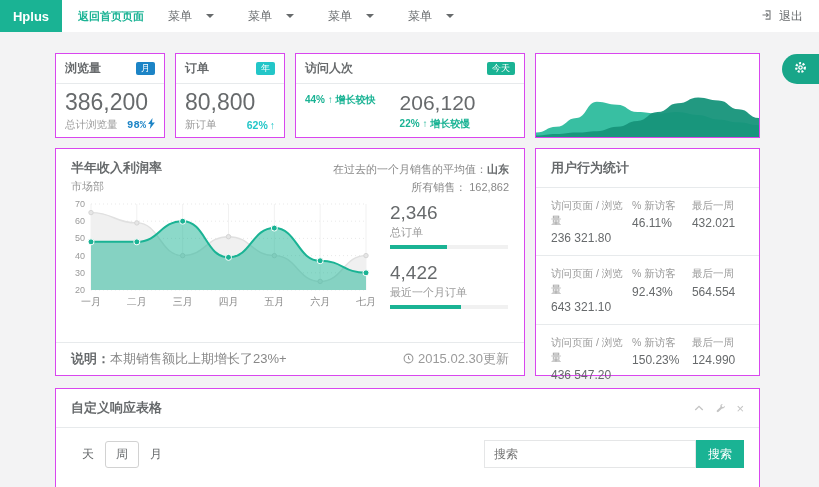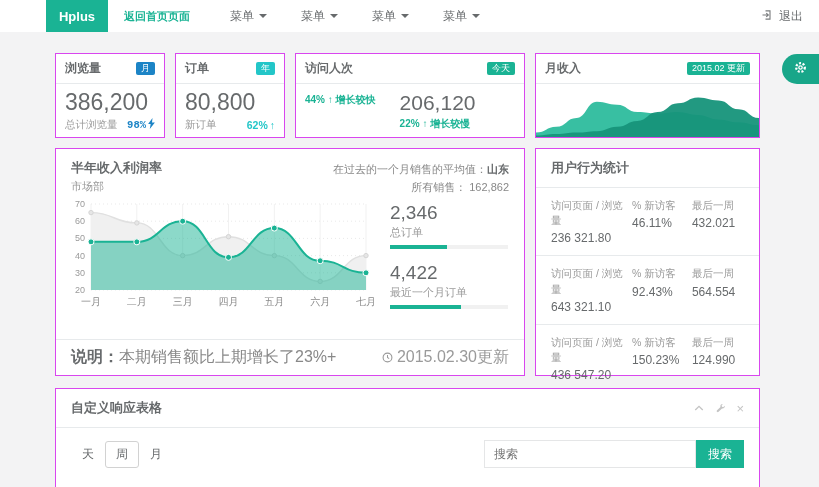--- a/index.html
+++ b/index.html
@@ -3,26 +3,26 @@
 <meta charset="utf-8">
 <style>
   * { box-sizing: border-box; margin: 0; padding: 0; }
   html, body {
     width: 819px; height: 487px; overflow: hidden;
     background: #f3f3f4;
     font-family: "Liberation Sans", "DejaVu Sans", sans-serif;
     color: #676a6c;
   }
   
-  .navbar { height: 32px; background: #fff; display: flex; align-items: stretch; padding-left: 46px; }
+  .navbar { height: 32px; background: #fff; display: flex; align-items: stretch; }
   .brand { width: 62px; background: #1ab394; color: #fff; font-size: 13px; font-weight: bold;
            display: flex; align-items: center; justify-content: center; }
   .nav-links { display: flex; align-items: center; padding-left: 16px; }
-  .home-link { color: #1ab394; font-size: 11px; font-weight: bold; margin-right: 40px; text-decoration: none; cursor: pointer; }
-  .menu-item { font-size: 12px; color: #676a6c; margin-right: 34px; display: flex; align-items: center; gap: 5px; cursor: pointer; }
+  .home-link { color: #1ab394; font-size: 11px; font-weight: bold; margin-right: 24px; text-decoration: none; cursor: pointer; }
+  .menu-item { font-size: 12px; color: #676a6c; margin-right: 34px; display: flex; align-items: center; gap: 14px; cursor: pointer; }
   .caret { width: 0; height: 0; border-left: 4px solid transparent; border-right: 4px solid transparent; border-top: 4px solid #676a6c; display: inline-block; }
   .logout { margin-left: auto; margin-right: 16px; font-size: 12px; color: #676a6c; display: flex; align-items: center; gap: 6px; cursor: pointer; }
   
   .wrapper { padding: 21px 59px 0 55px; }
   .row1 { display: flex; gap: 10px; height: 85px; }
   .row2 { display: flex; gap: 10px; margin-top: 10px; height: 228px; }
   .row3 { margin-top: 12px; }
   .panel, .card { background: #fff; border: 1px solid #d946ef; }
   
   .card { display: flex; flex-direction: column; }
@@ -52,21 +52,21 @@
   .pp-info { position: absolute; right: 15px; top: 11px; text-align: right; font-size: 11px; color: #888; line-height: 1.65; }
   .pp-info b { color: #676a6c; }
   .pp-body { flex: 1; display: flex; padding: 2px 8px 0 8px; }
   .chart-wrap { width: 312px; }
   .chart-wrap svg { width: 100%; height: 118px; }
   .side-stats { flex: 1; padding: 6px 8px 0 14px; }
   .ss-value { font-size: 19px; font-weight: 300; color: #676a6c; }
   .ss-label { font-size: 11px; color: #9a9a9a; margin: 1px 0 5px; }
   .progress { height: 4px; background: #f1f1f1; margin-bottom: 13px; }
   .progress-fill { height: 100%; background: #1ab394; width: 0; }
-  .pp-foot { border-top: 1px solid #e7eaec; display: flex; justify-content: space-between; align-items: center; padding: 7px 15px; font-size: 16px; color: #888; }
+  .pp-foot { border-top: 1px solid #e7eaec; display: flex; justify-content: space-between; align-items: center; padding: 7px 15px; font-size: 13px; color: #888; }
   .pp-foot .expl b { color: #676a6c; }
   .update-stamp { color: #9a9a9a; display: flex; align-items: center; gap: 4px; }
   
   .behavior-panel { flex: 1; display: flex; flex-direction: column; }
   .bp-head { padding: 10px 15px; border-bottom: 1px solid #e7eaec; font-size: 13px; font-weight: bold; }
   .bp-row { flex: 1; padding: 10px 15px; border-bottom: 1px solid #e7eaec; display: flex; }
   .bp-row:last-child { border-bottom: none; }
   .bp-col1 { width: 42%; } .bp-col2 { width: 31%; } .bp-col3 { width: 27%; }
   .bp-label { font-size: 10.5px; color: #9a9a9a; line-height: 1.45; }
   .bp-value { font-size: 12px; color: #676a6c; margin-top: 3px; }
@@ -194,24 +194,20 @@
               <b>22%</b>
               <span>↑</span>
               <b>增长较慢</b>
             </div>
           </div>
         </div>
       </div>
     </div>
 
     <div class="card card-income">
-      <div class="card-head">
-        <span class="card-title">月收入</span>
-        <span class="badge bg-green">2015.02 更新</span>
-      </div>
       <div class="card-body income-body">
         <svg preserveAspectRatio="none" viewBox="0 0 223 46">
             <path d="M0,41.7 C10.136363636363637,41.7 10.136363636363637,35.96666666666667 20.272727272727273,35.96666666666667 C30.40909090909091,35.96666666666667 30.40909090909091,27.366666666666667 40.54545454545455,27.366666666666667 C50.68181818181819,27.366666666666667 50.68181818181819,11.600000000000001 60.81818181818182,11.600000000000001 C70.95454545454545,11.600000000000001 70.95454545454545,14.466666666666665 81.0909090909091,14.466666666666665 C91.22727272727272,14.466666666666665 91.22727272727272,21.633333333333333 101.36363636363636,21.633333333333333 C111.5,21.633333333333333 111.5,23.066666666666666 121.63636363636364,23.066666666666666 C131.77272727272728,23.066666666666666 131.77272727272728,21.633333333333333 141.9090909090909,21.633333333333333 C152.04545454545456,21.633333333333333 152.04545454545456,24.5 162.1818181818182,24.5 C172.3181818181818,24.5 172.3181818181818,28.8 182.45454545454547,28.8 C192.5909090909091,28.8 192.5909090909091,31.666666666666664 202.72727272727272,31.666666666666664 C212.86363636363637,31.666666666666664 212.86363636363637,34.53333333333333 223,34.53333333333333 L223,46 L0,46 Z" fill="#2dbc9d" fill-opacity="0.95"></path>
             <path d="M0,44.56666666666667 C10.136363636363637,44.56666666666667 10.136363636363637,43.13333333333333 20.272727272727273,43.13333333333333 C30.40909090909091,43.13333333333333 30.40909090909091,41.7 40.54545454545455,41.7 C50.68181818181819,41.7 50.68181818181819,40.266666666666666 60.81818181818182,40.266666666666666 C70.95454545454545,40.266666666666666 70.95454545454545,35.96666666666667 81.0909090909091,35.96666666666667 C91.22727272727272,35.96666666666667 91.22727272727272,30.233333333333334 101.36363636363636,30.233333333333334 C111.5,30.233333333333334 111.5,21.633333333333333 121.63636363636364,21.633333333333333 C131.77272727272728,21.633333333333333 131.77272727272728,13.033333333333331 141.9090909090909,13.033333333333331 C152.04545454545456,13.033333333333331 152.04545454545456,7.299999999999997 162.1818181818182,7.299999999999997 C172.3181818181818,7.299999999999997 172.3181818181818,10.166666666666664 182.45454545454547,10.166666666666664 C192.5909090909091,10.166666666666664 192.5909090909091,18.766666666666666 202.72727272727272,18.766666666666666 C212.86363636363637,18.766666666666666 212.86363636363637,27.366666666666667 223,27.366666666666667 L223,46 L0,46 Z" fill="#16937a" fill-opacity="0.95"></path>
           </svg>
       </div>
     </div>
   </div>
 
   <div class="row2">

